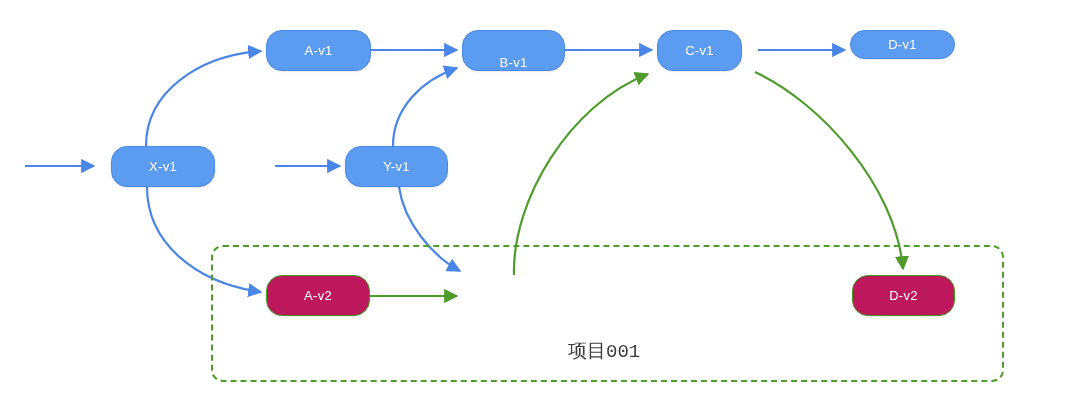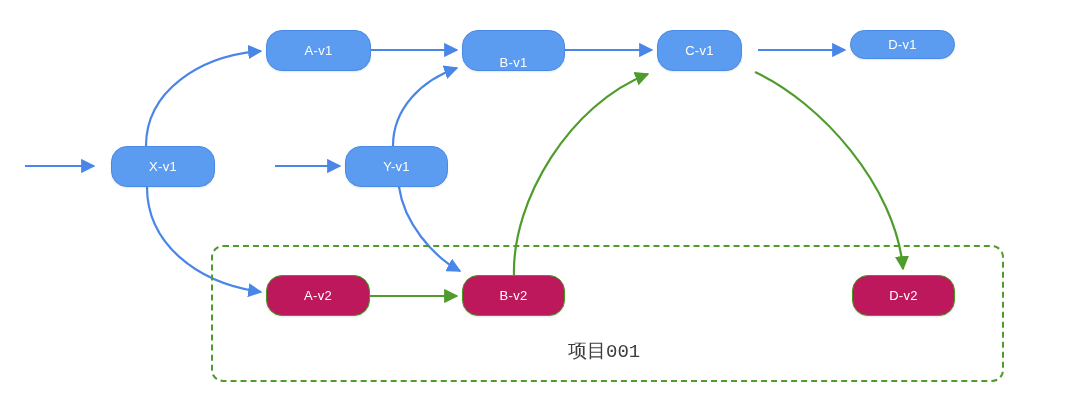--- a/index.html
+++ b/index.html
@@ -123,20 +123,17 @@
   </div>
   <div class="node blue" id="n-d-v1" style="left: 850px; top: 30px; width: 105px; height: 29px;">
     <span>D-v1</span>
   </div>
   <div class="node blue" id="n-y-v1" style="left: 345px; top: 146px; width: 103px; height: 41px;">
     <span>Y-v1</span>
   </div>
   <div class="node green" id="n-a-v2" style="left: 266px; top: 275px; width: 104px; height: 41px;">
     <span>A-v2</span>
   </div>
-  <div class="node green" id="n-b-v2" style="left: 462px; top: 275px; width: 103px; height: 41px;">
-    <span>B-v2</span>
-  </div>
   <div class="node green" id="n-d-v2" style="left: 852px; top: 275px; width: 103px; height: 41px;">
     <span>D-v2</span>
   </div>
 
 </div>
 
 </body></html>

